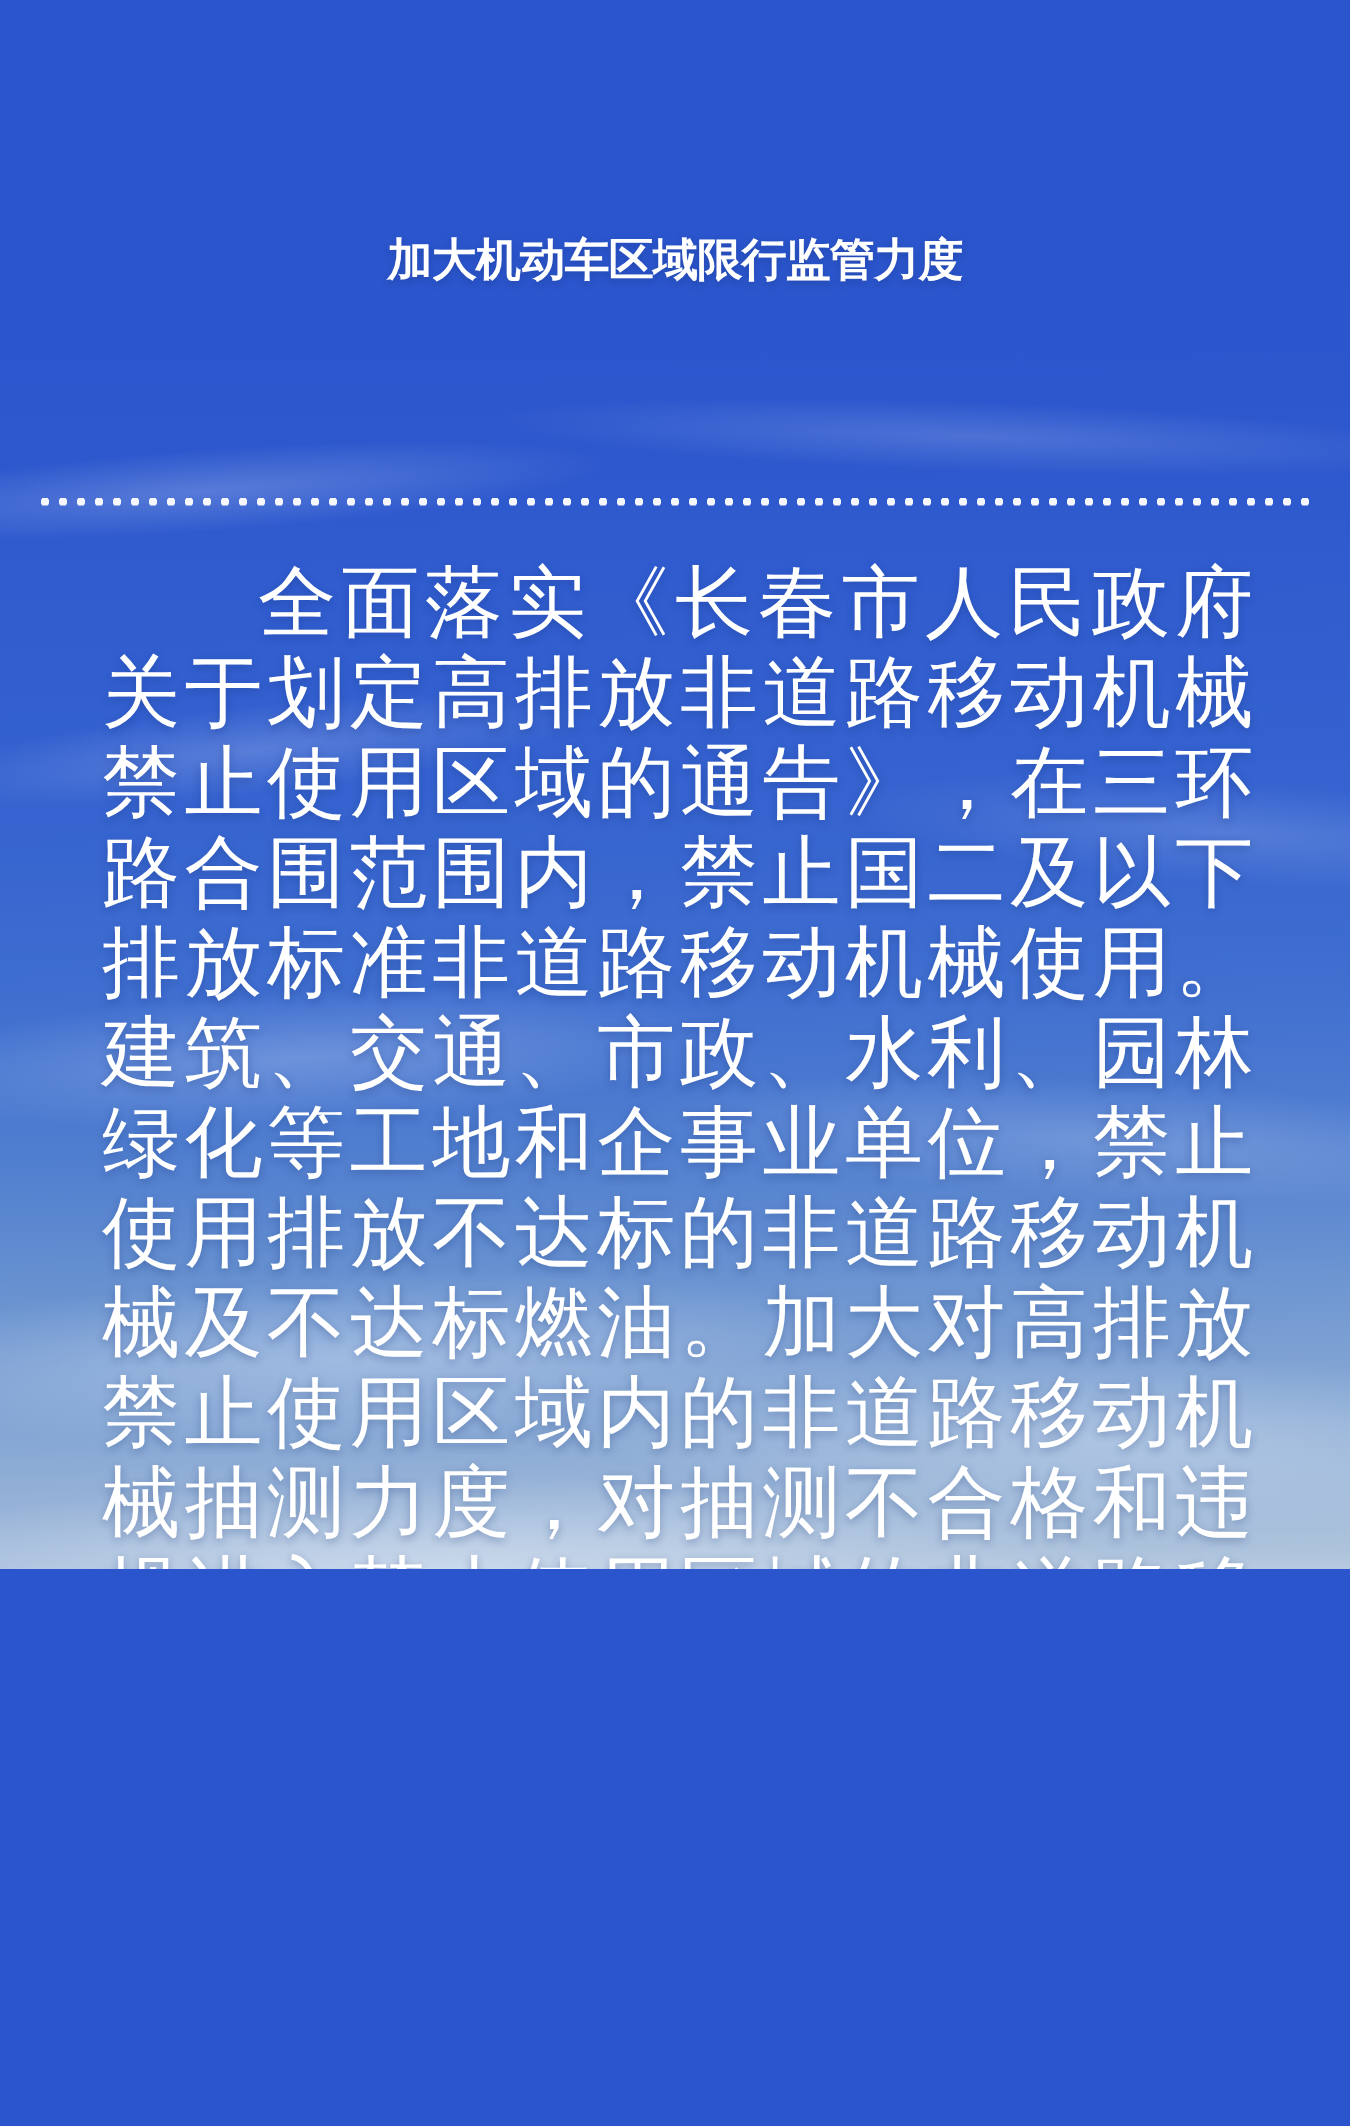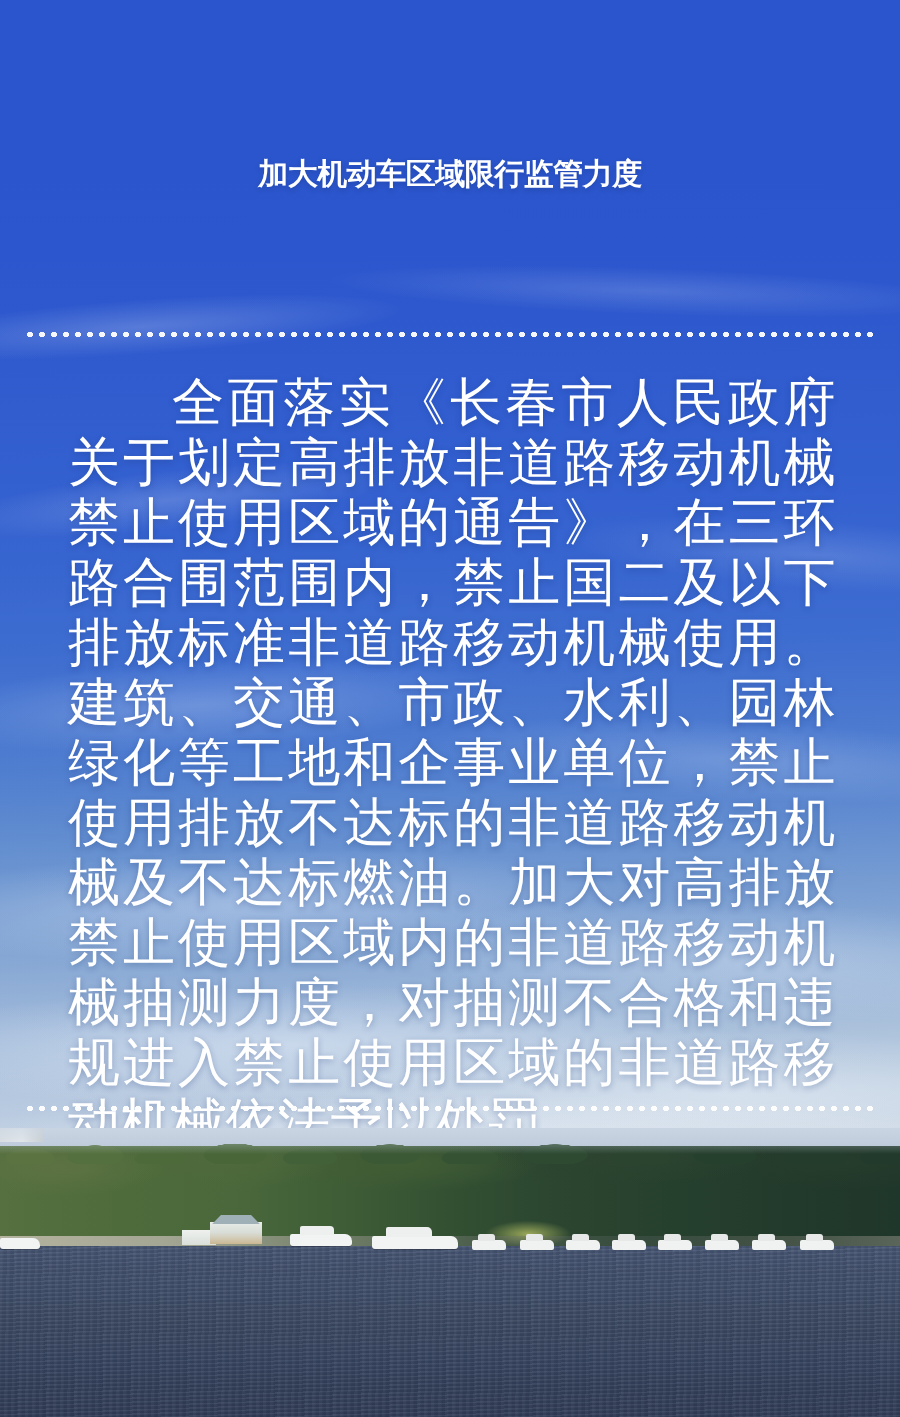--- a/index.html
+++ b/index.html
@@ -7,21 +7,21 @@
   body {
     font-family:"Liberation Sans","DejaVu Sans",sans-serif;
     background:#2b55cc;
     overflow:hidden;
     position:relative;
   }
 
   
   #poster {
     position:relative;
-    width:900px; height:1417px;
+    width:900px; height:1046px;
     overflow:hidden;
     background:#2b55cc;
   }
 
   
   .sky {
     position:absolute; left:0; top:0; width:900px; height:1155px;
     background:
       linear-gradient(180deg,
         rgba(43,85,204,1.00)   0%,

